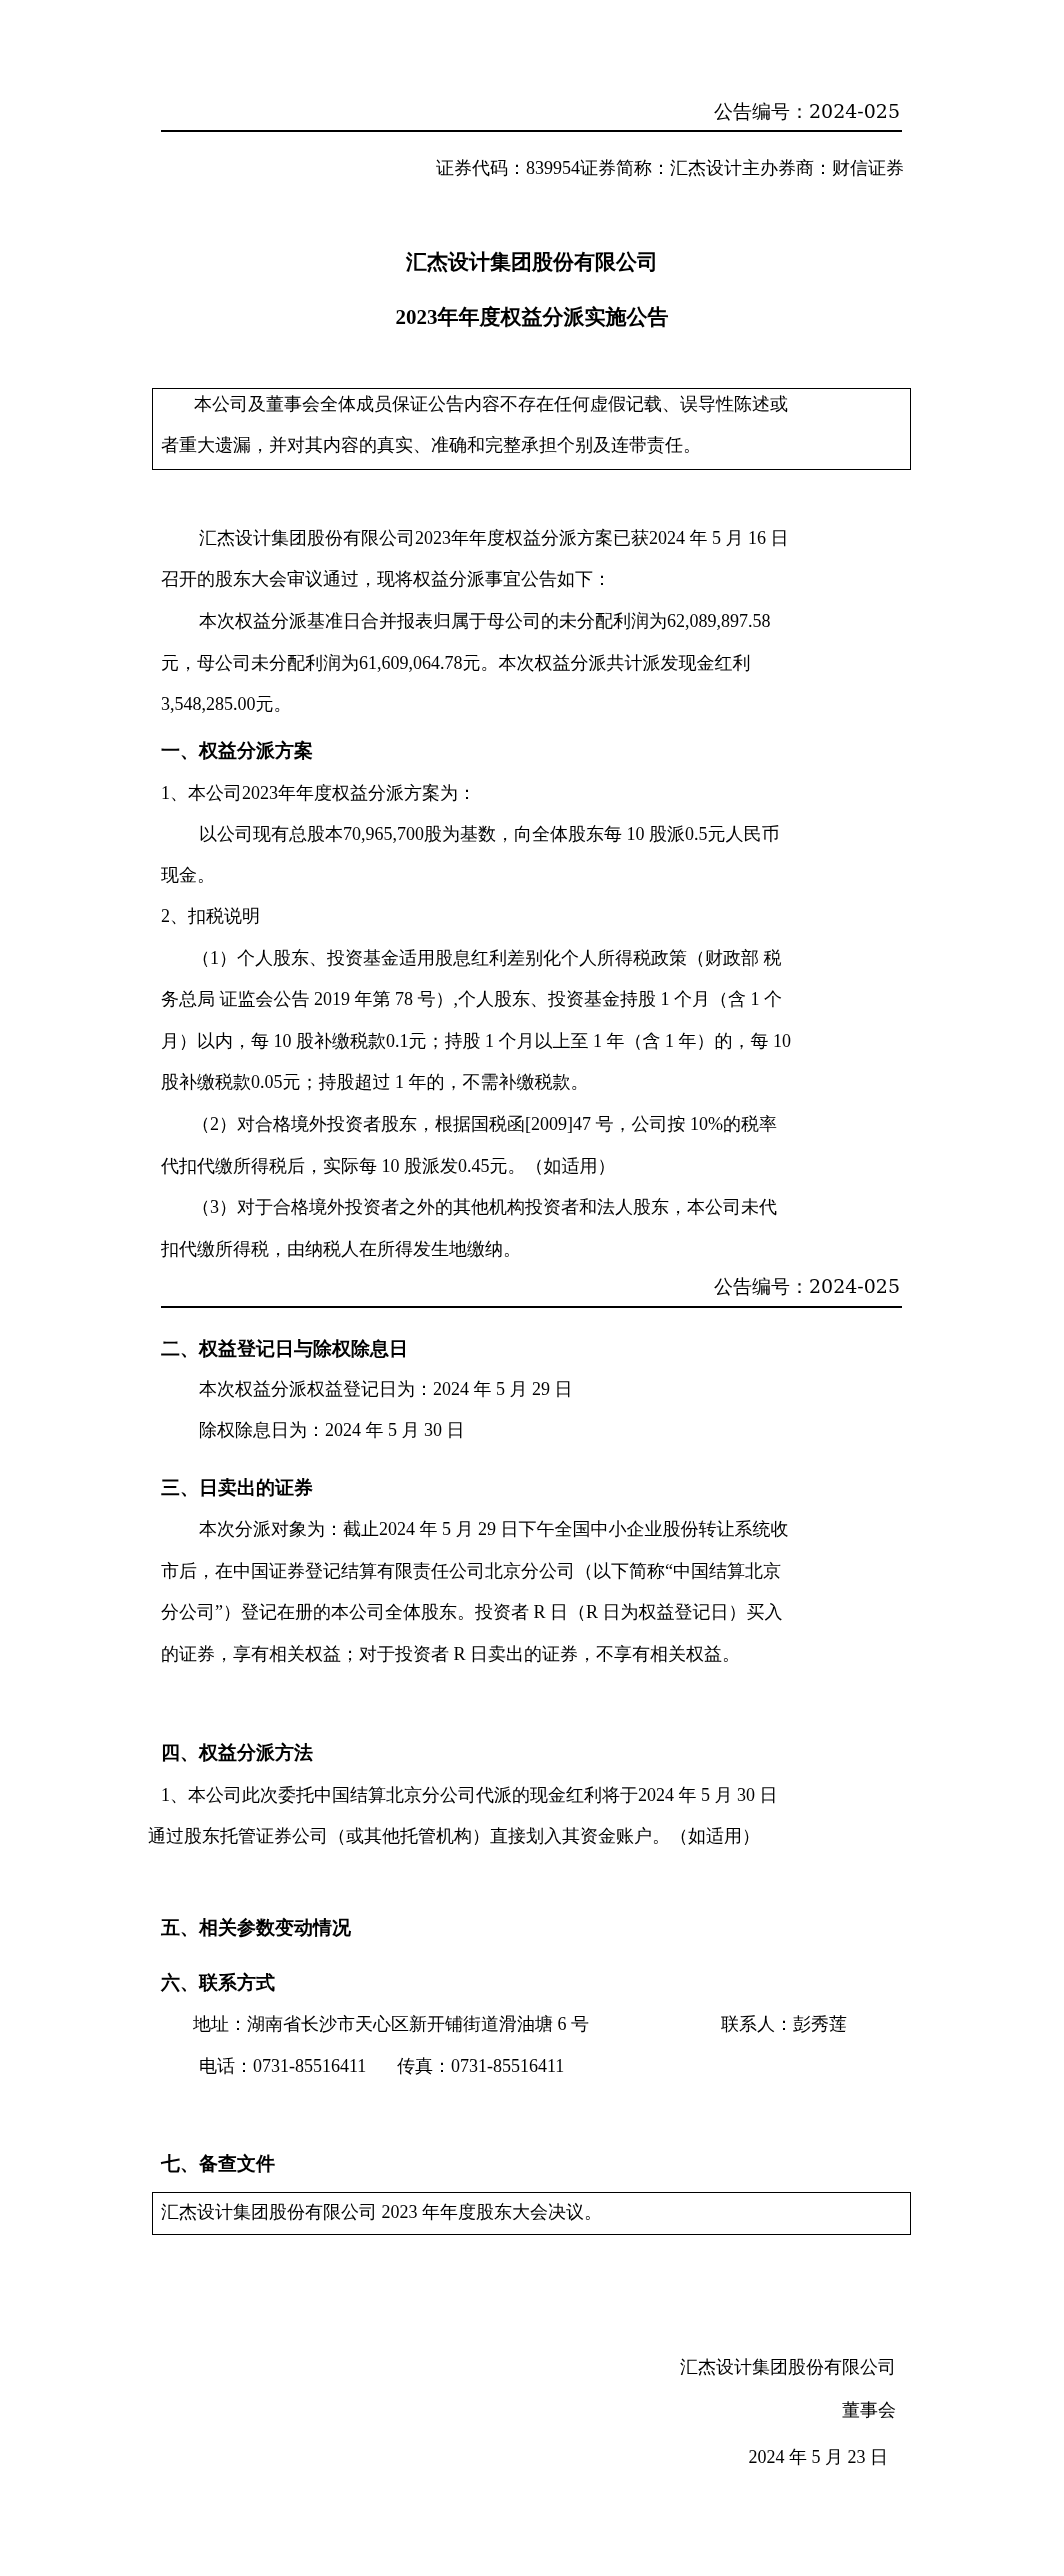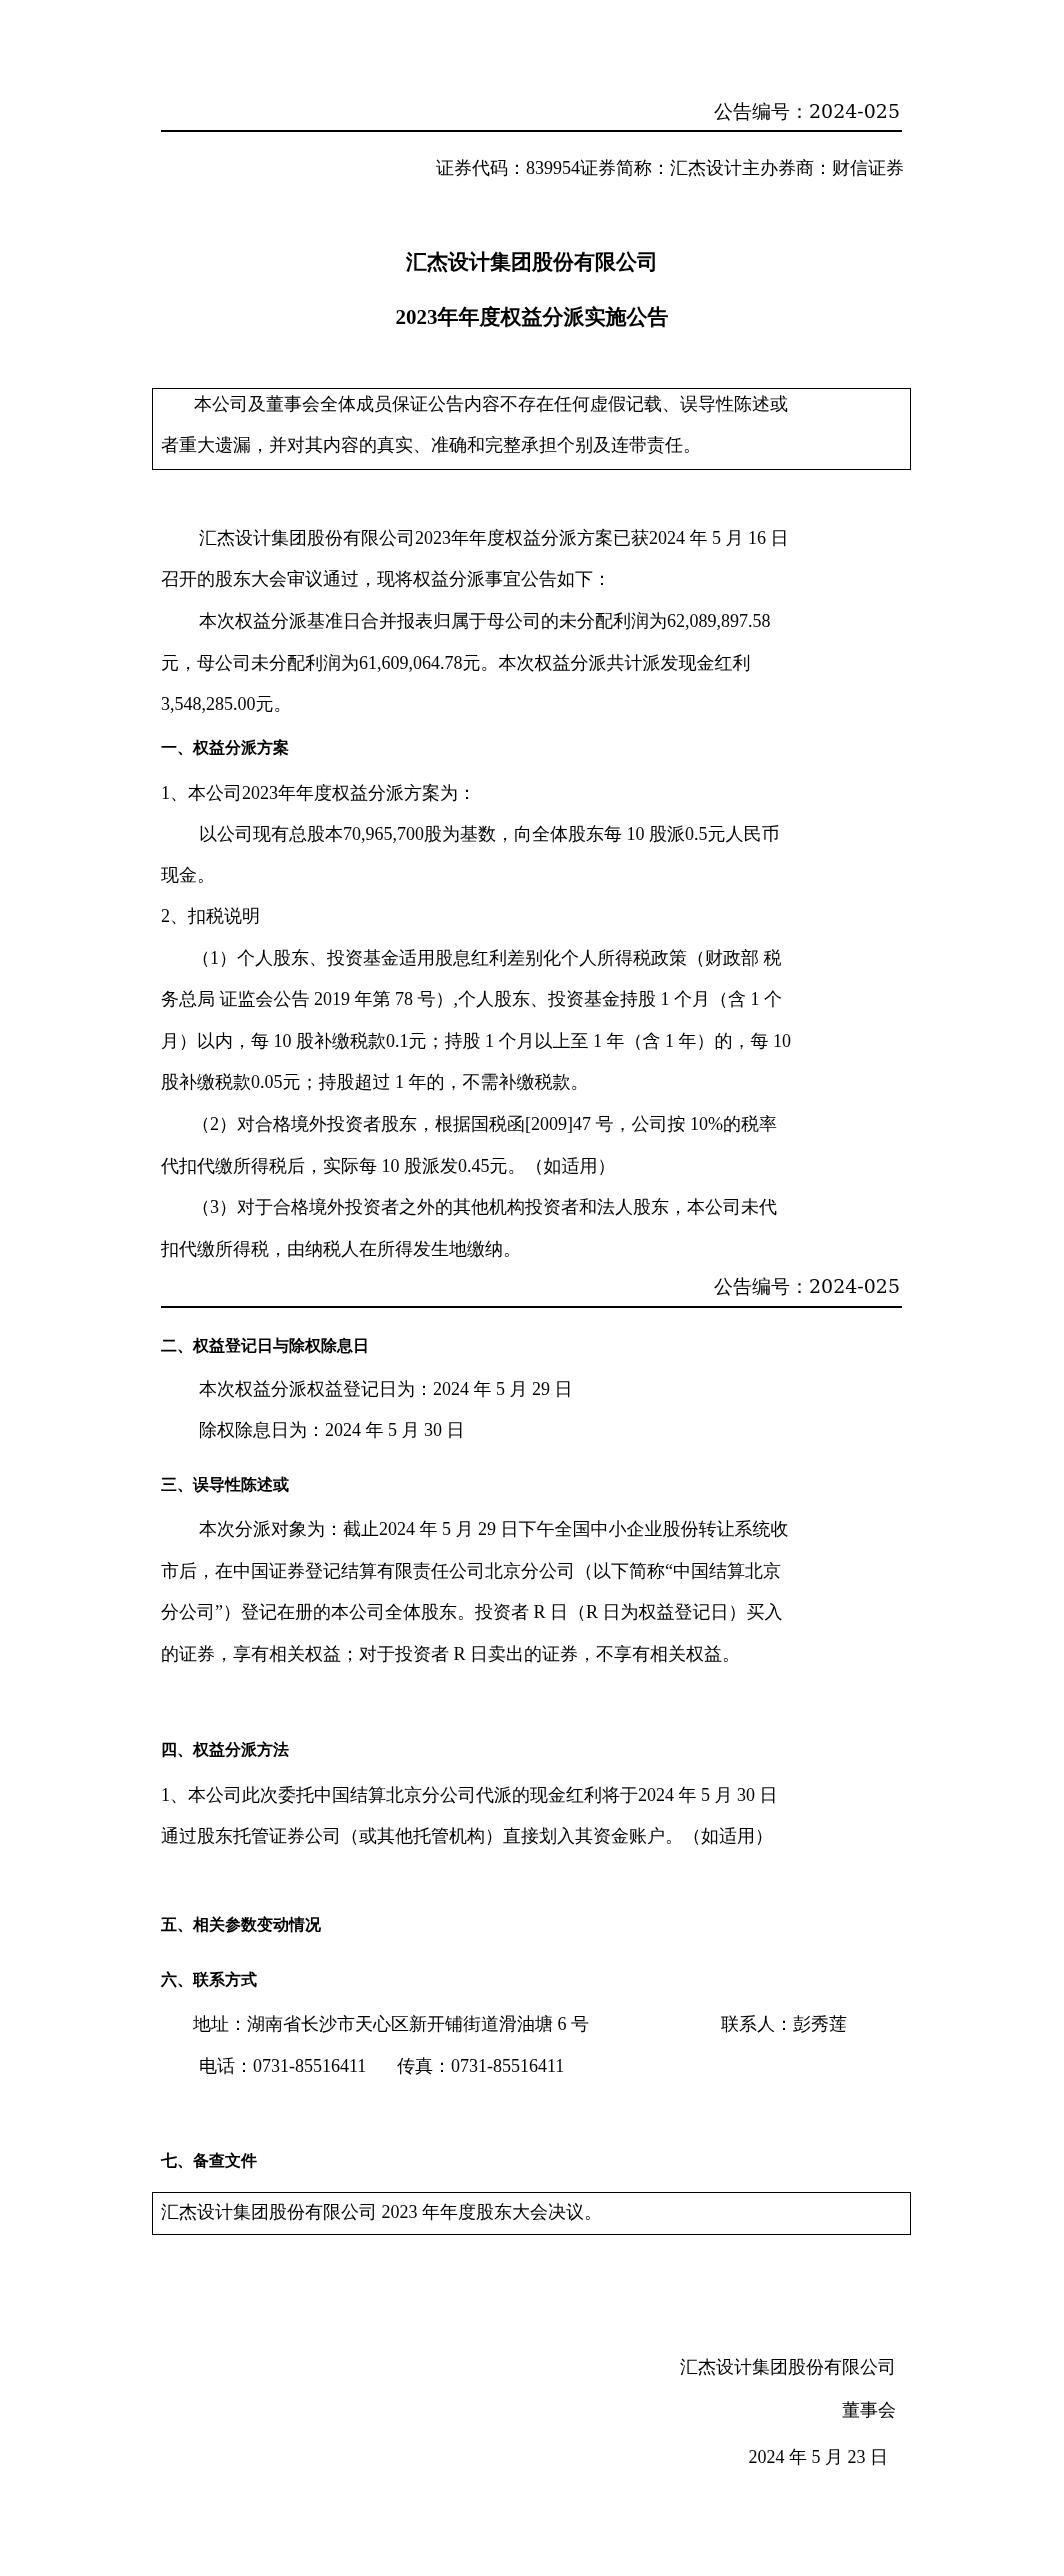--- a/index.html
+++ b/index.html
@@ -53,21 +53,21 @@
       box-sizing: border-box;
     }
     .line {
       position: absolute;
       font-size: 18px;
       white-space: nowrap;
     }
     .h {
       position: absolute;
       left: 161px;
-      font-size: 16px;
+      font-size: 19px;
       font-weight: bold;
       white-space: nowrap;
     }
     .ref-box {
       position: absolute;
       left: 152px;
       top: 2192px;
       width: 759px;
       height: 43px;
       border: 1.3px solid #000;
@@ -122,29 +122,29 @@
 <div class="line" style="top:1195px; left:192px;">（3）对于合格境外投资者之外的其他机构投资者和法人股东，本公司未代</div>
 <div class="line" style="top:1237px; left:161px;">扣代缴所得税，由纳税人在所得发生地缴纳。</div>
 
 <div class="abs ann-no" style="top:1274px; right:164px;">公告编号：2024-025</div>
 <div class="rule" style="top:1306px;"></div>
 
 <div class="h" style="top:1336px;">二、权益登记日与除权除息日</div>
 <div class="line" style="top:1377px; left:199px;">本次权益分派权益登记日为：2024 年 5 月 29 日</div>
 <div class="line" style="top:1418px; left:199px;">除权除息日为：2024 年 5 月 30 日</div>
 
-<div class="h" style="top:1475px;">三、误导性陈述或</div>
+<div class="h" style="top:1475px;">三、日卖出的证券</div>
 <div class="line" style="top:1517px; left:199px;">本次分派对象为：截止2024 年 5 月 29 日下午全国中小企业股份转让系统收</div>
 <div class="line" style="top:1559px; left:161px;">市后，在中国证券登记结算有限责任公司北京分公司（以下简称“中国结算北京</div>
 <div class="line" style="top:1600px; left:161px;">分公司”）登记在册的本公司全体股东。投资者 R 日（R 日为权益登记日）买入</div>
 <div class="line" style="top:1642px; left:161px;">的证券，享有相关权益；对于投资者 R 日卖出的证券，不享有相关权益。</div>
 
 <div class="h" style="top:1740px;">四、权益分派方法</div>
 <div class="line" style="top:1783px; left:161px;">1、本公司此次委托中国结算北京分公司代派的现金红利将于2024 年 5 月 30 日</div>
-<div class="line" style="top:1824px; left:161px;">通过股东托管证券公司（或其他托管机构）直接划入其资金账户。（如适用）</div>
+<div class="line" style="top:1824px; left:148px;">通过股东托管证券公司（或其他托管机构）直接划入其资金账户。（如适用）</div>
 
 <div class="h" style="top:1915px;">五、相关参数变动情况</div>
 
 <div class="h" style="top:1970px;">六、联系方式</div>
 <div class="line" style="top:2012px; left:193px;">地址：湖南省长沙市天心区新开铺街道滑油塘 6 号</div>
 <div class="line" style="top:2012px; left:721px;">联系人：彭秀莲</div>
 <div class="line" style="top:2054px; left:199px;">电话：0731-85516411</div>
 <div class="line" style="top:2054px; left:264px; margin-left:0;"></div>
 <div class="line" style="top:2054px; left:397px;">传真：0731-85516411</div>
 

